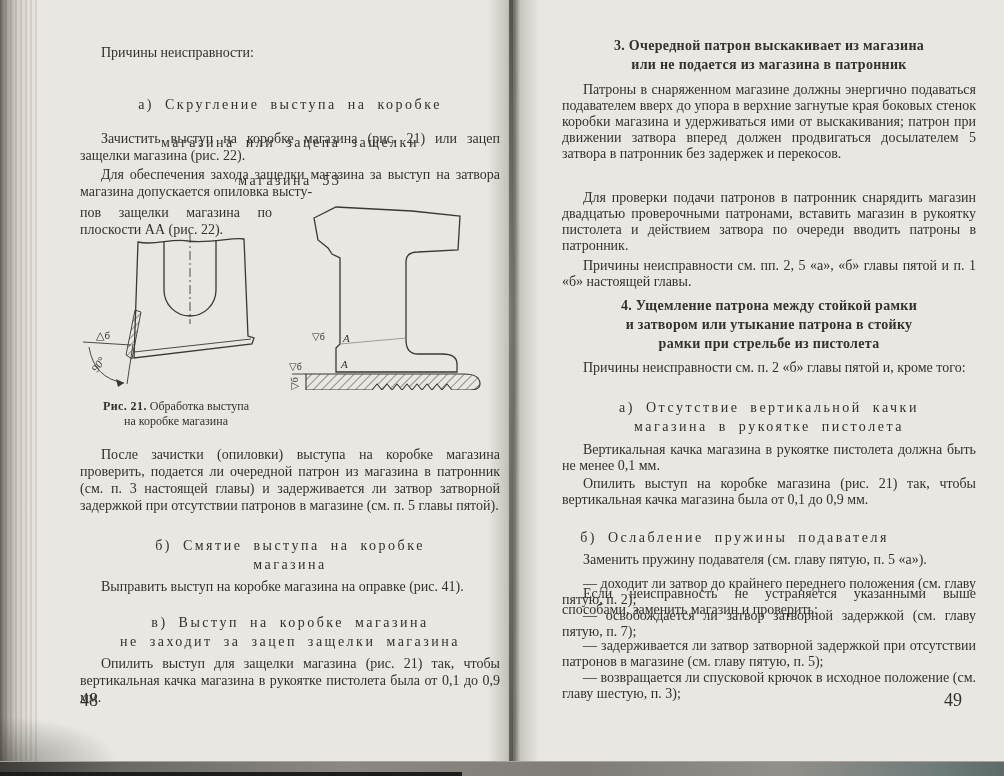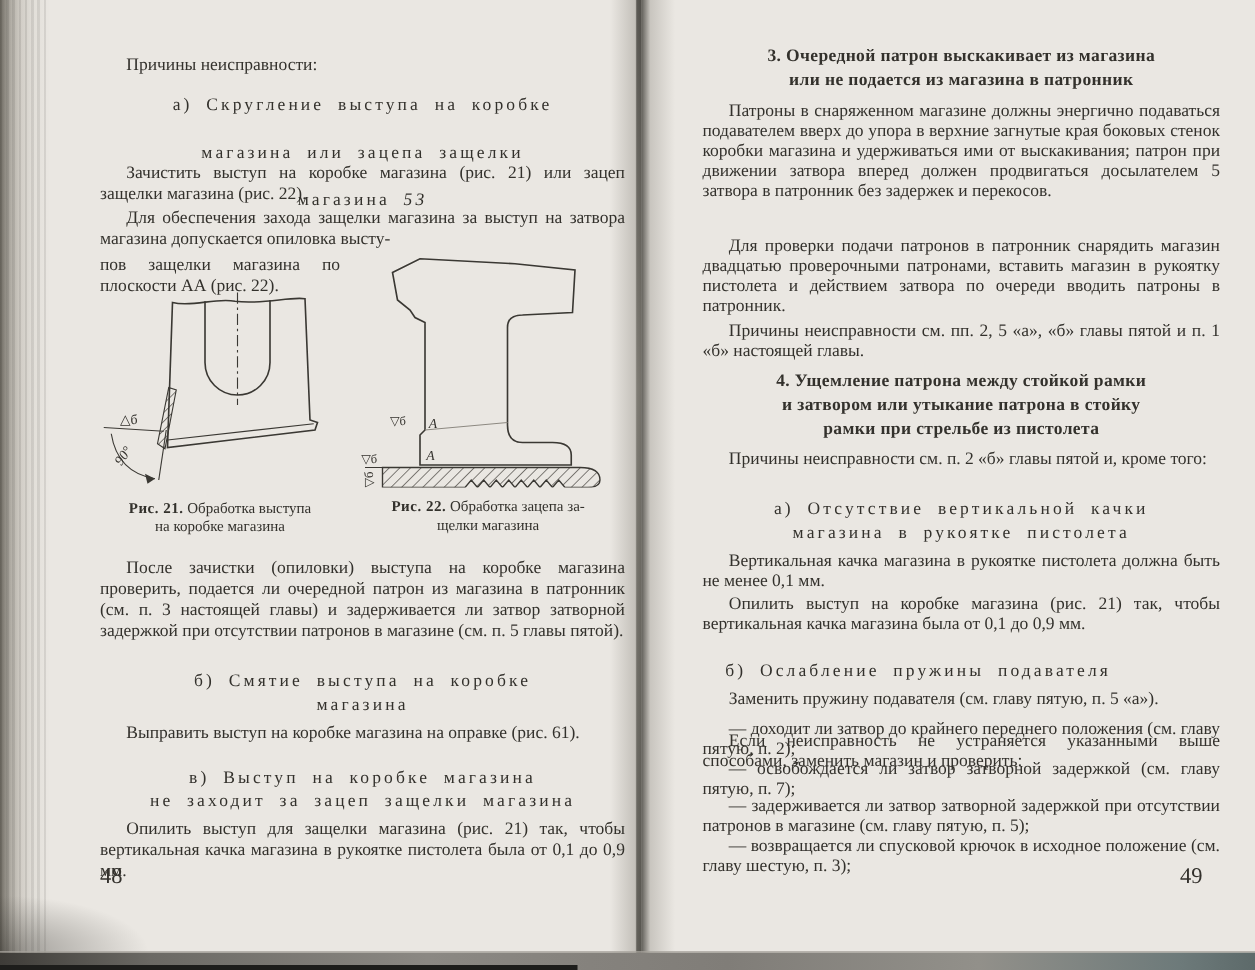--- a/index.html
+++ b/index.html
@@ -61,21 +61,21 @@
 <div class="left-edge"></div>
 <div class="gutter"></div>
 <div class="gutter-core"></div>
 <div class="corner-shadow"></div>
 <div class="bottom-bar"></div>
 <div class="bottom-bar-lowline"></div>
 
 <div class="page" id="page-left">
   <p class="blk para" style="top:44px">Причины неисправности:</p>
 
-  <div class="blk sp" style="top:56px">
+  <div class="blk sp" style="top:76px">
     <div>а) Скругление выступа на коробке</div>
     <div>магазина или зацепа защелки</div>
     <div><span>магазина</span>&nbsp;<span class="ital">53</span></div>
   </div>
 
   <p class="blk para" style="top:130px">Зачистить выступ на коробке магазина (рис. 21) или зацеп защелки магазина (рис. 22).</p>
   <p class="blk para" style="top:166px">Для обеспечения захода защелки магазина за выступ на затвора магазина допускается опиловка высту-</p>
 
   <div class="figarea" style="top:202px;left:0;width:420px;height:240px">
     <p class="tailtext" style="left:0;top:2px;width:192px;margin:0">пов защелки магазина по плоскости АА (рис. 22).</p>
@@ -120,32 +120,27 @@
           <path d="M52,142 L118,136" stroke="#8d8981" stroke-width="0.8"></path>
           <path d="M18,172 L176,172 Q192,172 192,182 Q192,188 182,188 L164,188 L159,182 L154,188 L149,182 L144,188 L139,182 L134,188 L129,182 L124,188 L119,182 L114,188 L109,182 L104,188 L99,182 L94,188 L89,182 L84,188 L18,188 Z" fill="url(#hatch2)" stroke-width="1.1"></path>
           <path d="M4,172 L18,172" stroke-width="0.9"></path>
         </g>
         <text x="24" y="138" font-size="10" fill="#33312c">▽б</text>
         <text x="55" y="140" font-size="11" font-style="italic" fill="#33312c">А</text>
         <text x="1" y="168" font-size="10" fill="#33312c">▽б</text>
         <text x="53" y="166" font-size="11" font-style="italic" fill="#33312c">А</text>
         <text x="10" y="188" font-size="10" fill="#33312c" transform="rotate(-90 10 188)">▽б</text>
       </svg>
-      <div class="caption" style="margin-top:8px">
-        <b>Рис. 22.</b>
-        <span class="cap-text">Обработка зацепа за-
-щелки магазина</span>
-      </div>
     </div>
   </div>
 
   <p class="blk para" style="top:446px">После зачистки (опиловки) выступа на коробке магазина проверить, подается ли очередной патрон из магазина в патронник (см. п. 3 настоящей главы) и задерживается ли затвор затворной задержкой при отсутствии патронов в магазине (см. п. 5 главы пятой).</p>
   <div class="blk sp" style="top:536px">б) Смятие выступа на коробке
 магазина</div>
-  <p class="blk para" style="top:578px">Выправить выступ на коробке магазина на оправке (рис. 61).</p>
+  <p class="blk para" style="top:578px">Выправить выступ на коробке магазина на оправке (рис. 41).</p>
   <div class="blk sp" style="top:613px">в) Выступ на коробке магазина
 не заходит за зацеп защелки магазина</div>
   <p class="blk para" style="top:655px">Опилить выступ для защелки магазина (рис. 21) так, чтобы вертикальная качка магазина в рукоятке пистолета была от 0,1 до 0,9 мм.</p>
   <div class="pagenum" style="left:0;top:692px">48</div>
 </div>
 
 <div class="page" id="page-right">
   <div class="blk bh" style="top:36px">3. Очередной патрон выскакивает из магазина
 или не подается из магазина в патронник</div>
   <p class="blk para" style="top:82px">Патроны в снаряженном магазине должны энергично подаваться подавателем вверх до упора в верхние загнутые края боковых стенок коробки магазина и удерживаться ими от выскакивания; патрон при движении затвора вперед должен продвигаться досылателем 5 затвора в патронник без задержек и перекосов.</p>

